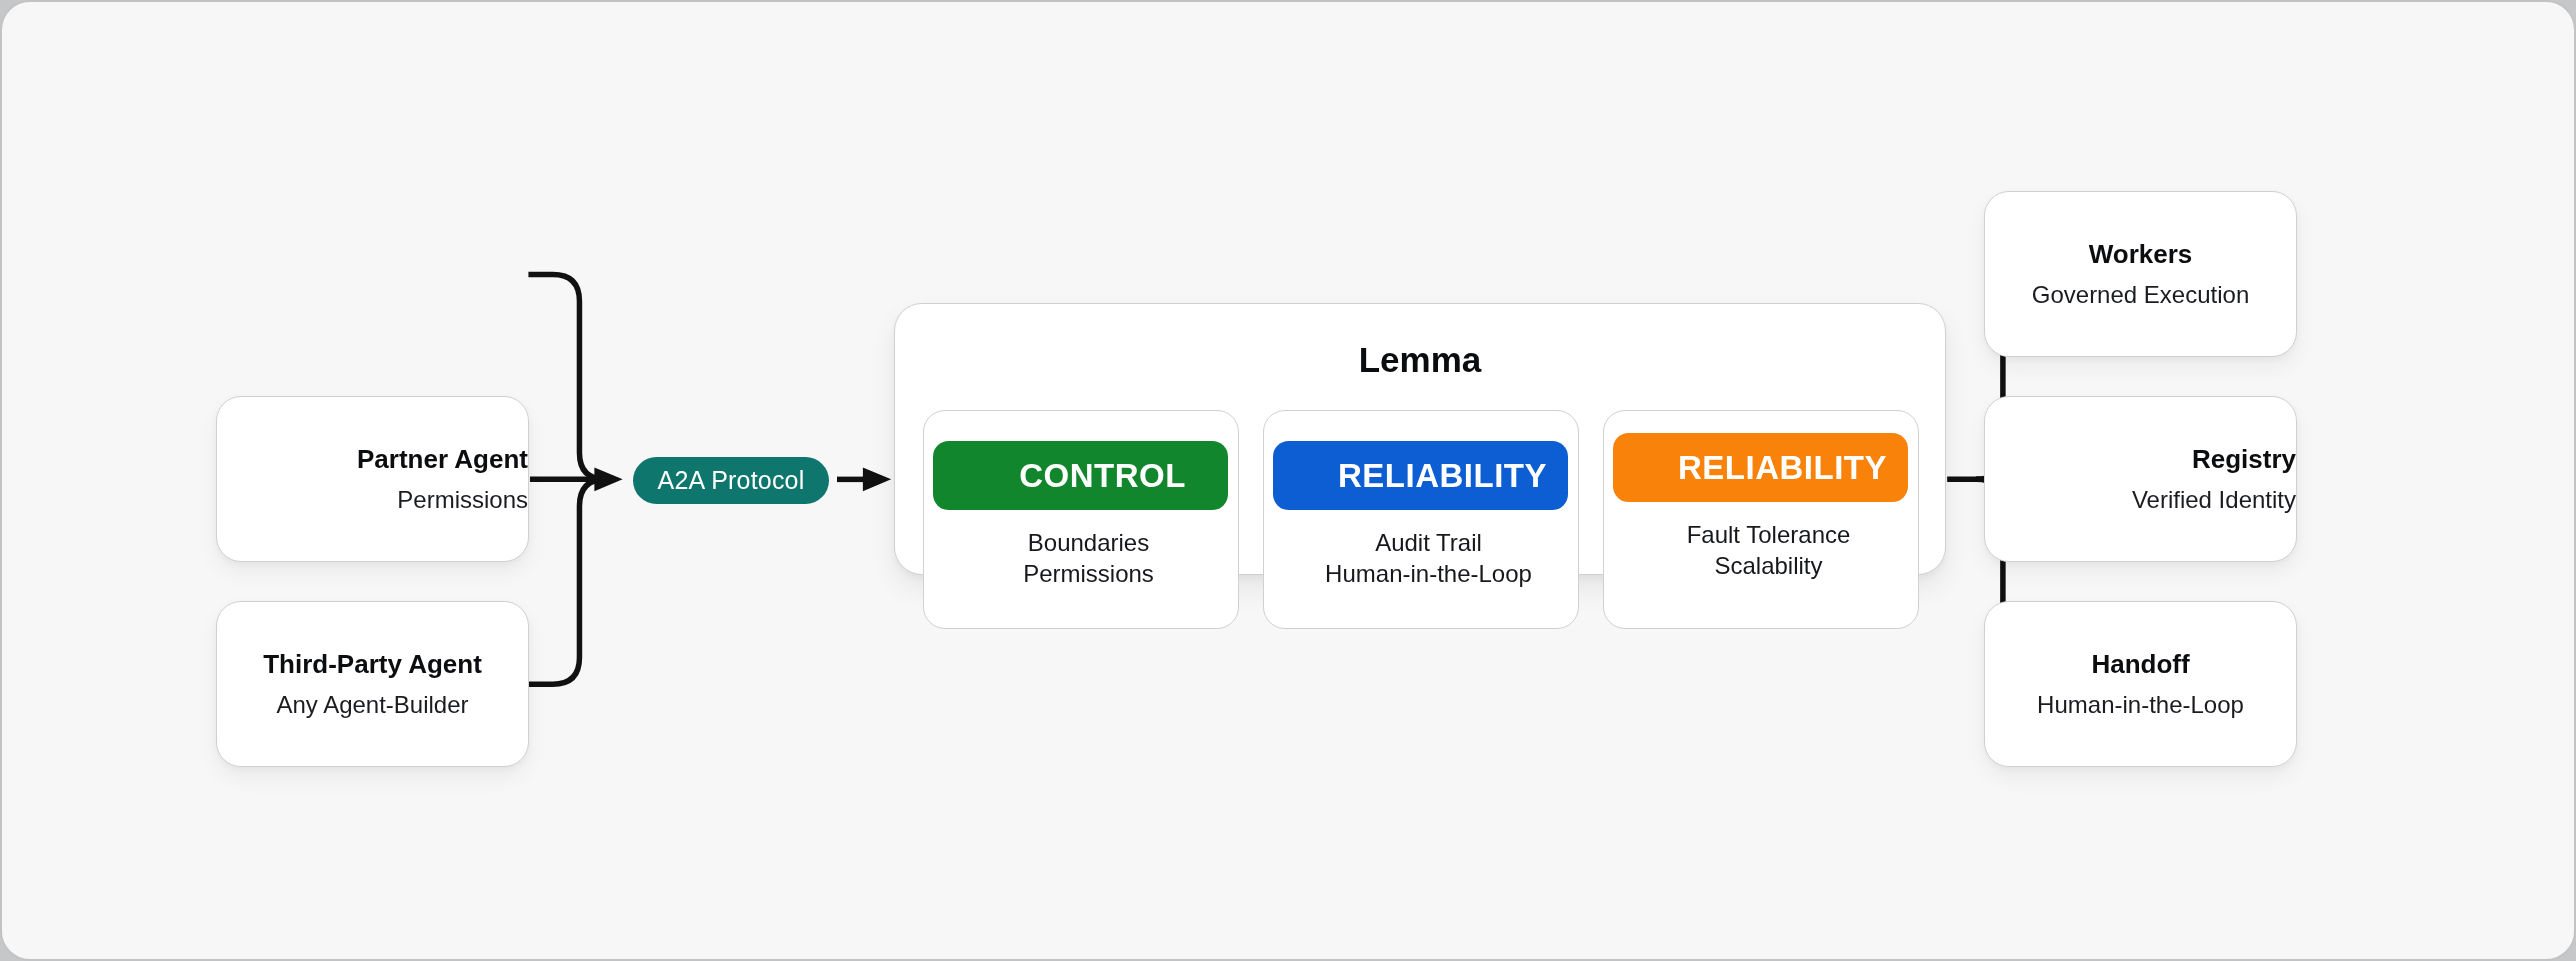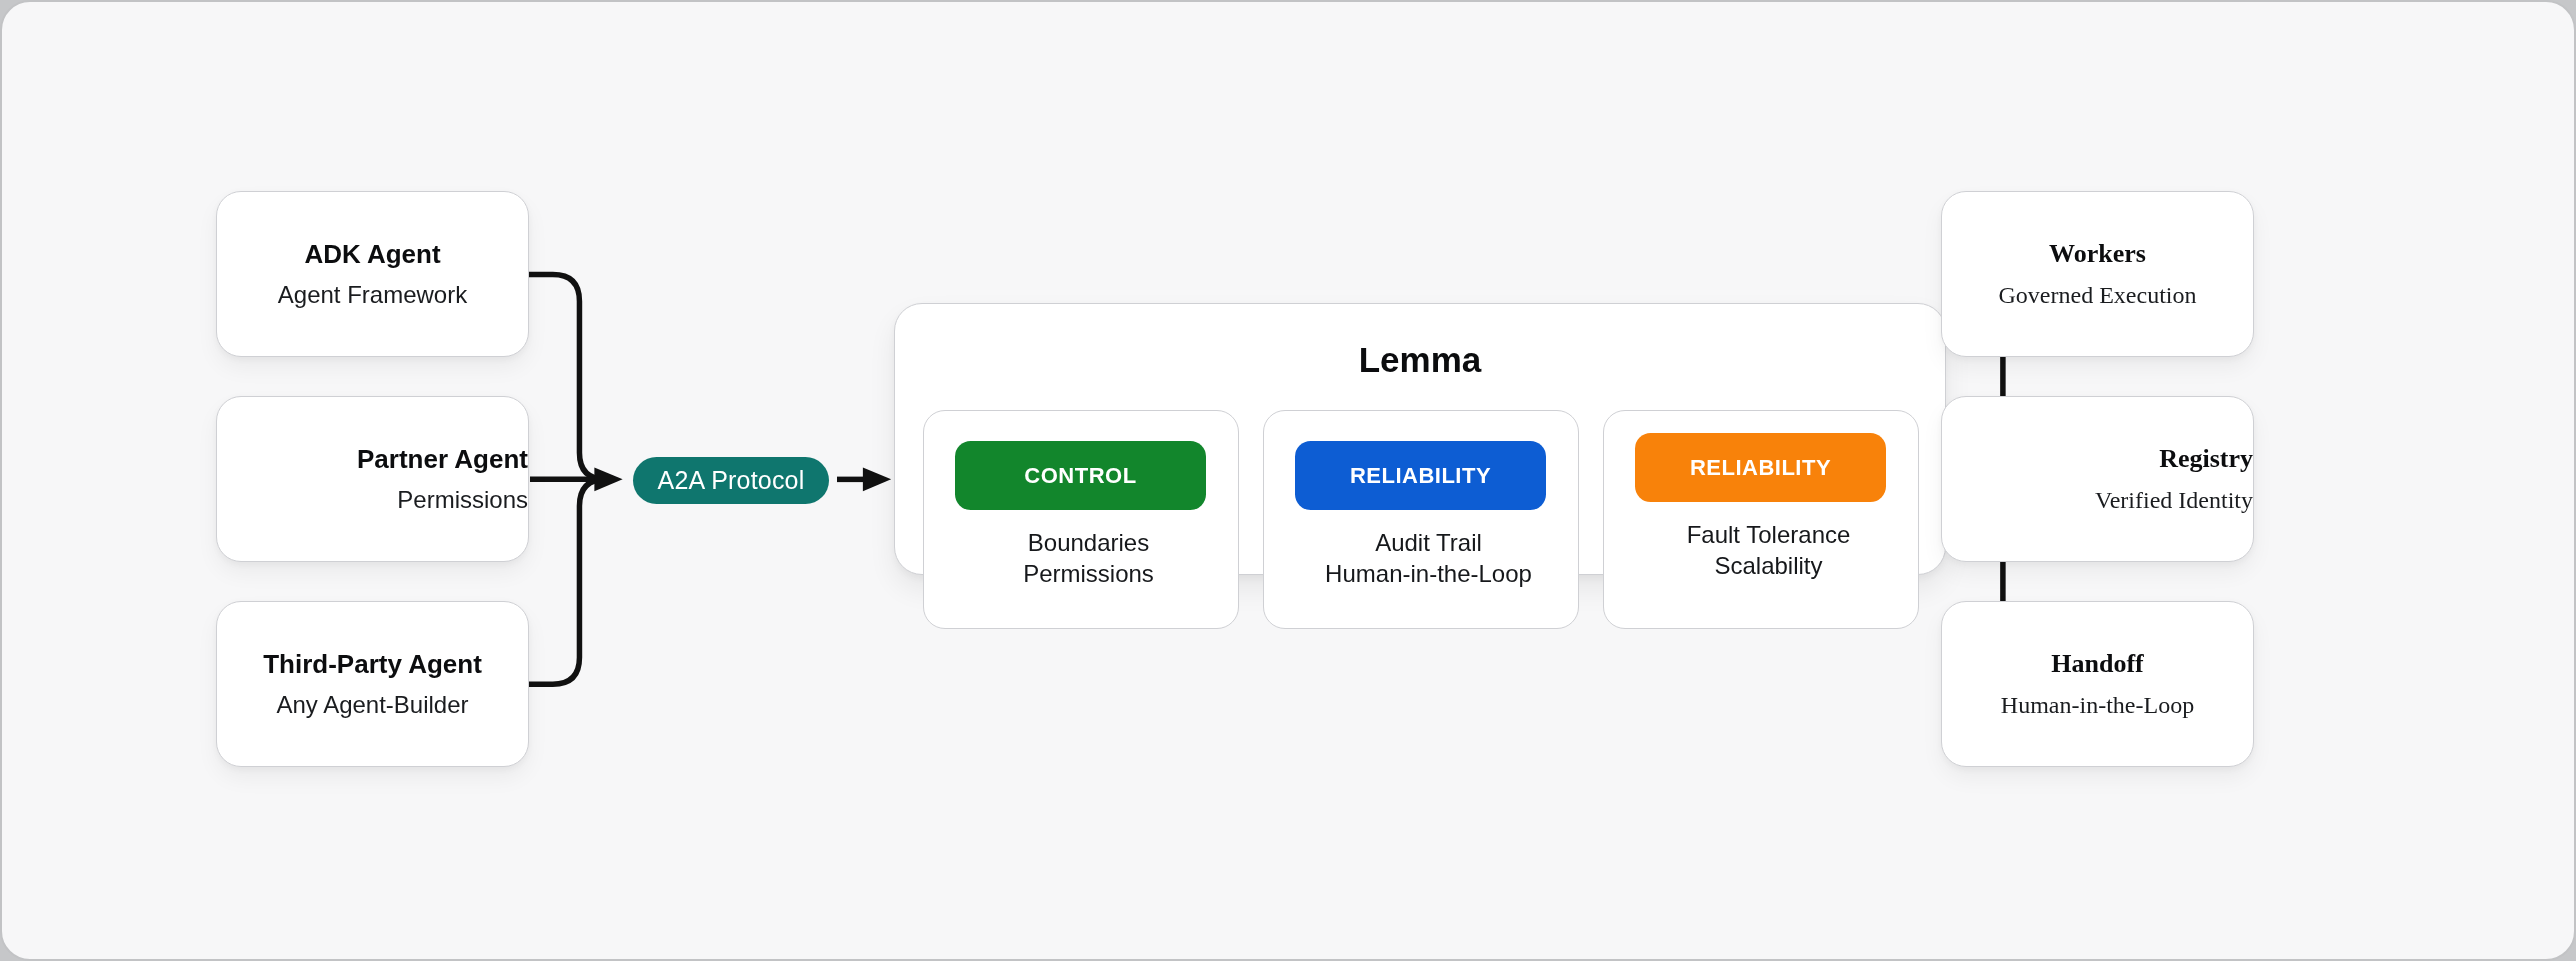--- a/index.html
+++ b/index.html
@@ -52,21 +52,21 @@
     text-align: center;
   }
   .node-sub {
     font-size: 24px;
     font-weight: 400;
     color: #1a1c1f;
     line-height: 28px;
     text-align: center;
   }
   .src { left: 214px; }
-  .dst { left: 1939px; font-family: Liberation Serif, serif; }
+  .dst { left: 1982px; }
   .row-0 { top: 189px; }
   .row-1 { top: 394px; align-items: flex-end; }
   .row-2 { top: 599px; }
 
   .protocol-pill {
     position: absolute;
     left: 631px;
     top: 455px;
     width: 196px;
     height: 47px;
@@ -118,24 +118,25 @@
     align-items: center;
   }
   .pillar-pill {
     margin-top: 30px;
     width: 251px;
     height: 69px;
     border-radius: 15.7px;
     display: flex;
     align-items: center;
     justify-content: center;
-    font-size: 22px;
+    font-size: 33px;
     font-weight: 700;
     letter-spacing: 0.5px;
     color: #ffffff;
+    padding-left: 44px;
   }
   .pillar-lines {
     margin-top: 17.3px;
     text-align: center;
     font-size: 24px;
     color: #16181b;
     line-height: 31px;
     margin-left: 16px;
   }
 </style>
@@ -158,24 +159,20 @@
       <path d="M 1132 608 L 1096 593 L 1096 623 Z" fill="#111111" stroke="none"></path>
 
       <path d="M 2477 608 H 2566"></path>
       <path d="M 2602 608 L 2566 593 L 2566 623 Z" fill="#111111" stroke="none"></path>
       <path d="M 2514 608 Q 2548 608 2548 574 V 381 Q 2548 347 2582 347" stroke-linejoin="round"></path>
       <path d="M 2606 347 L 2570 332 L 2570 362 Z" fill="#111111" stroke="none"></path>
       <path d="M 2514 608 Q 2548 608 2548 642 V 835 Q 2548 869 2582 869" stroke-linejoin="round"></path>
       <path d="M 2606 869 L 2570 854 L 2570 884 Z" fill="#111111" stroke="none"></path>
     </svg>
 
-    <div class="node src row-0">
-      <div class="node-title">ADK Agent</div>
-      <div class="node-sub">Agent Framework</div>
-    </div>
     <div class="node src row-1">
       <div class="node-title">Partner Agent</div>
       <div class="node-sub">Permissions</div>
     </div>
     <div class="node src row-2">
       <div class="node-title">Third-Party Agent</div>
       <div class="node-sub">Any Agent-Builder</div>
     </div>
 
     <div class="protocol-pill" style="background: #0f766e; color: rgb(255, 255, 255);">A2A Protocol</div>

